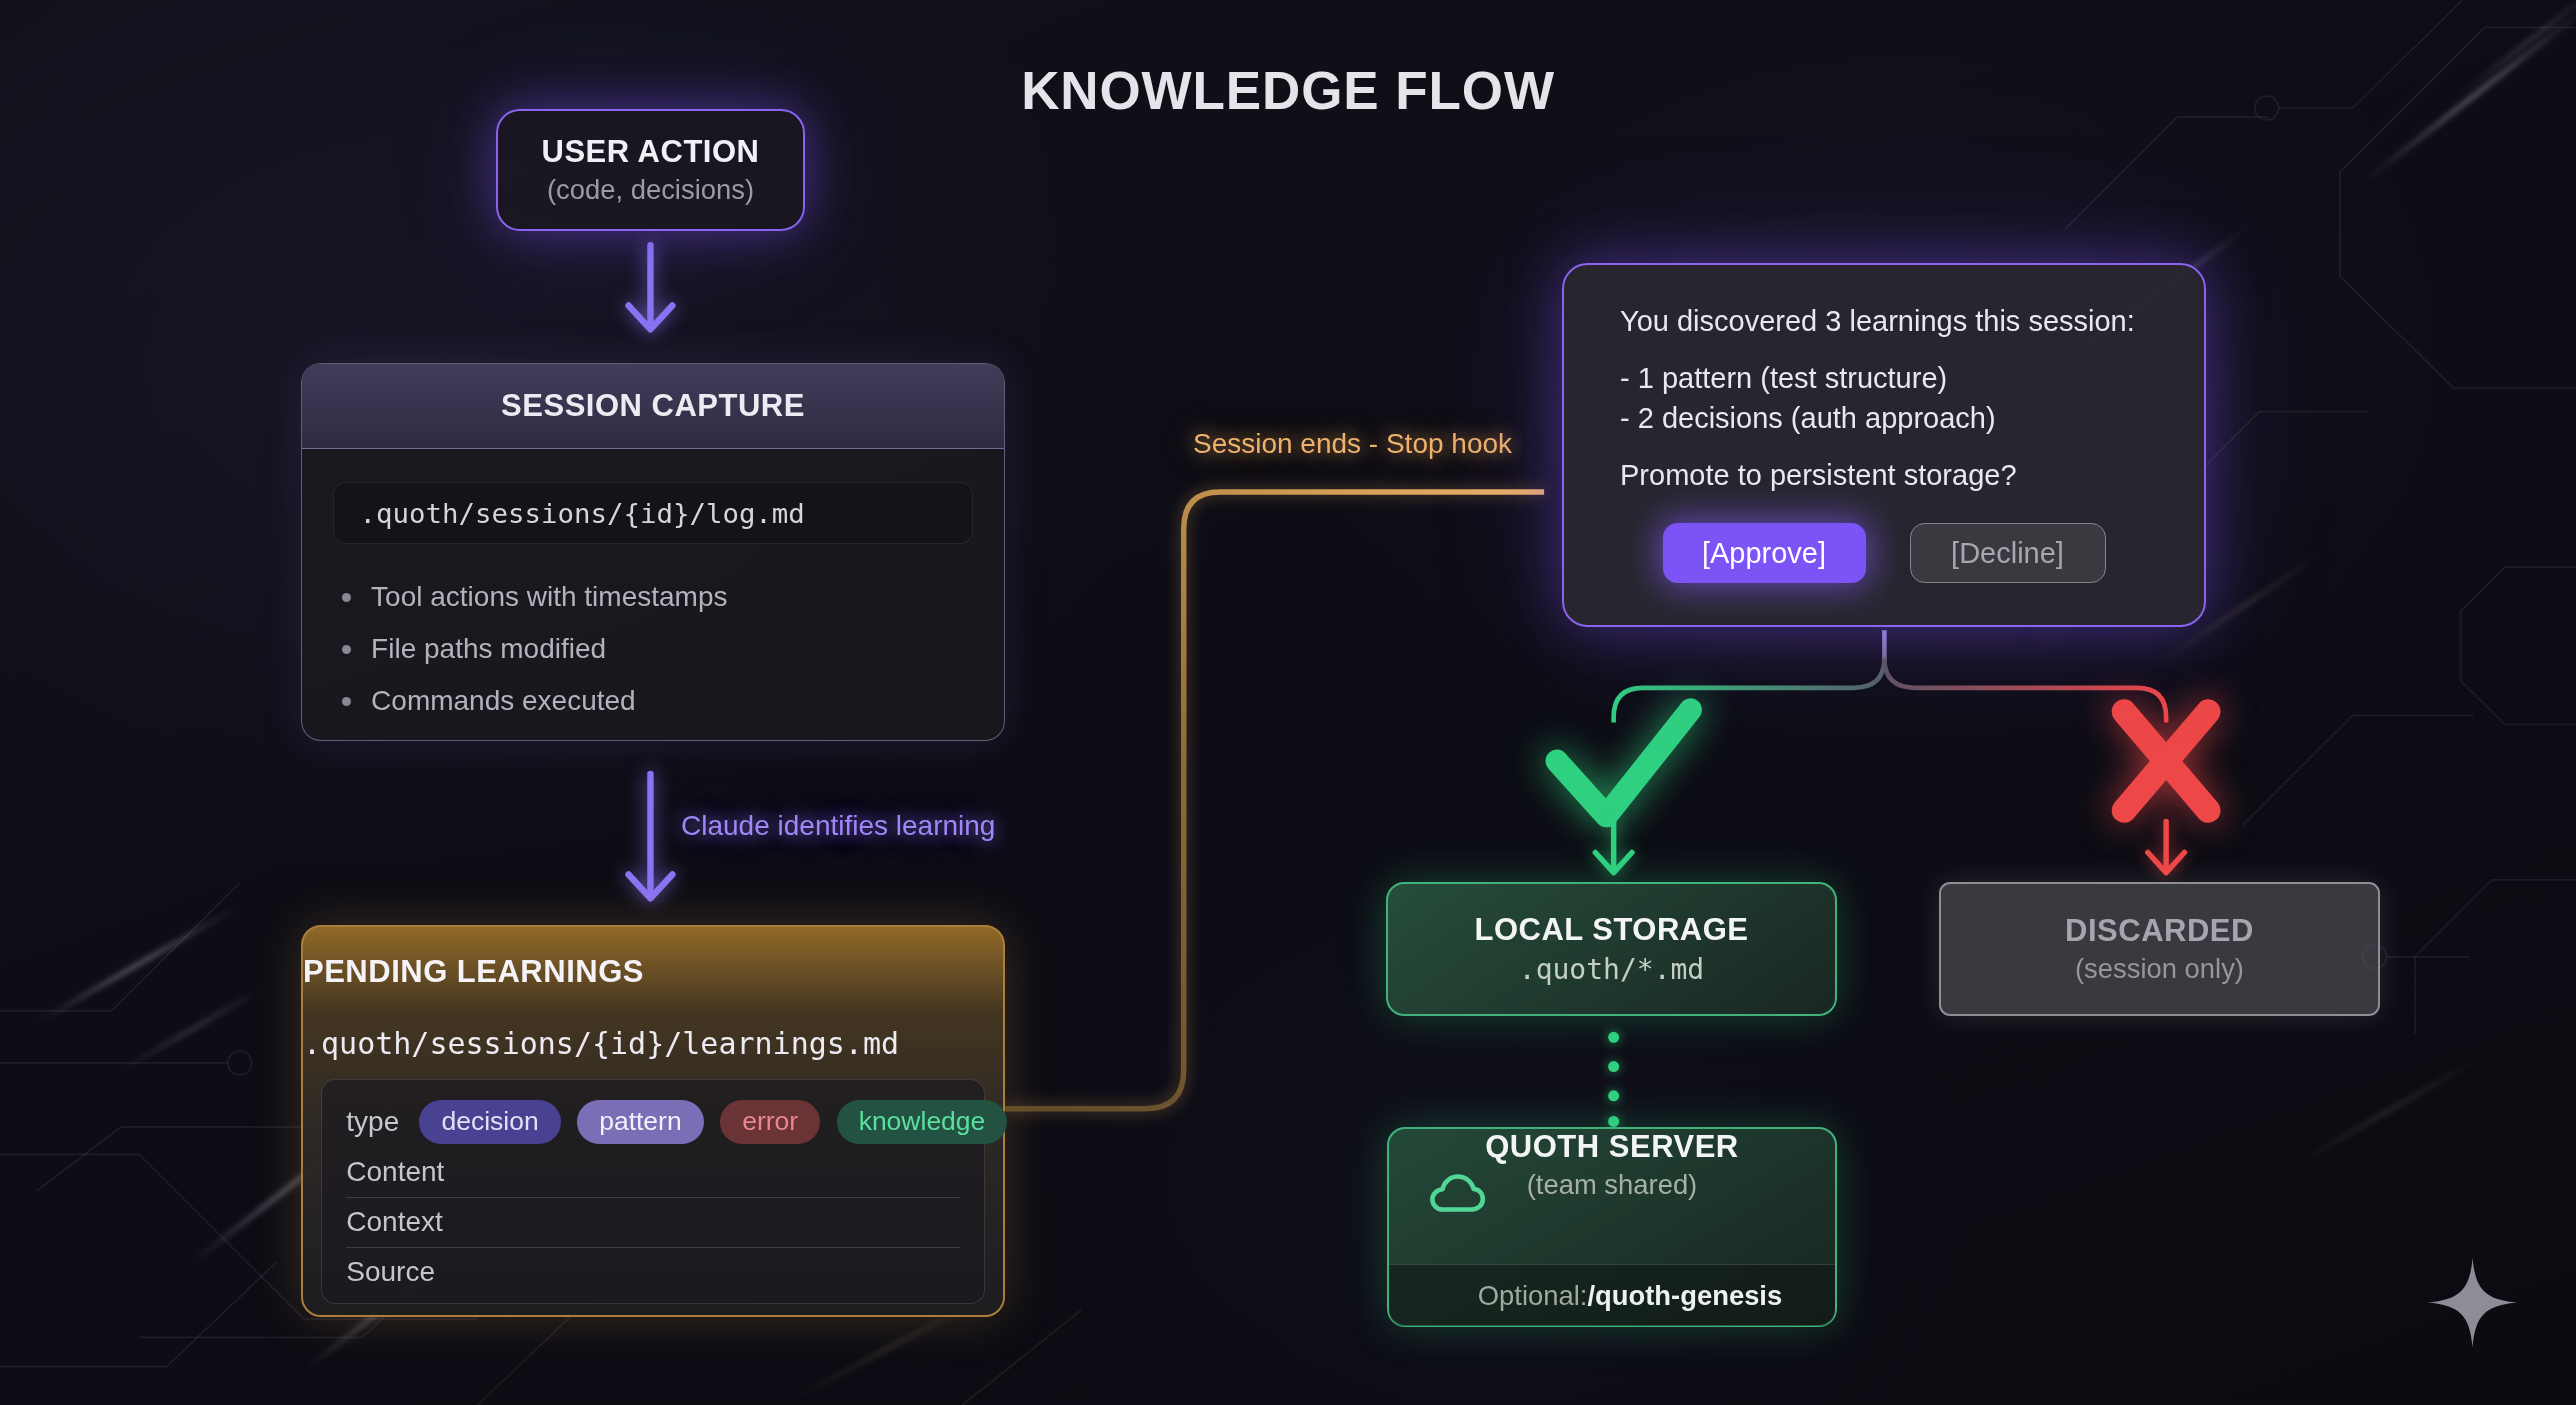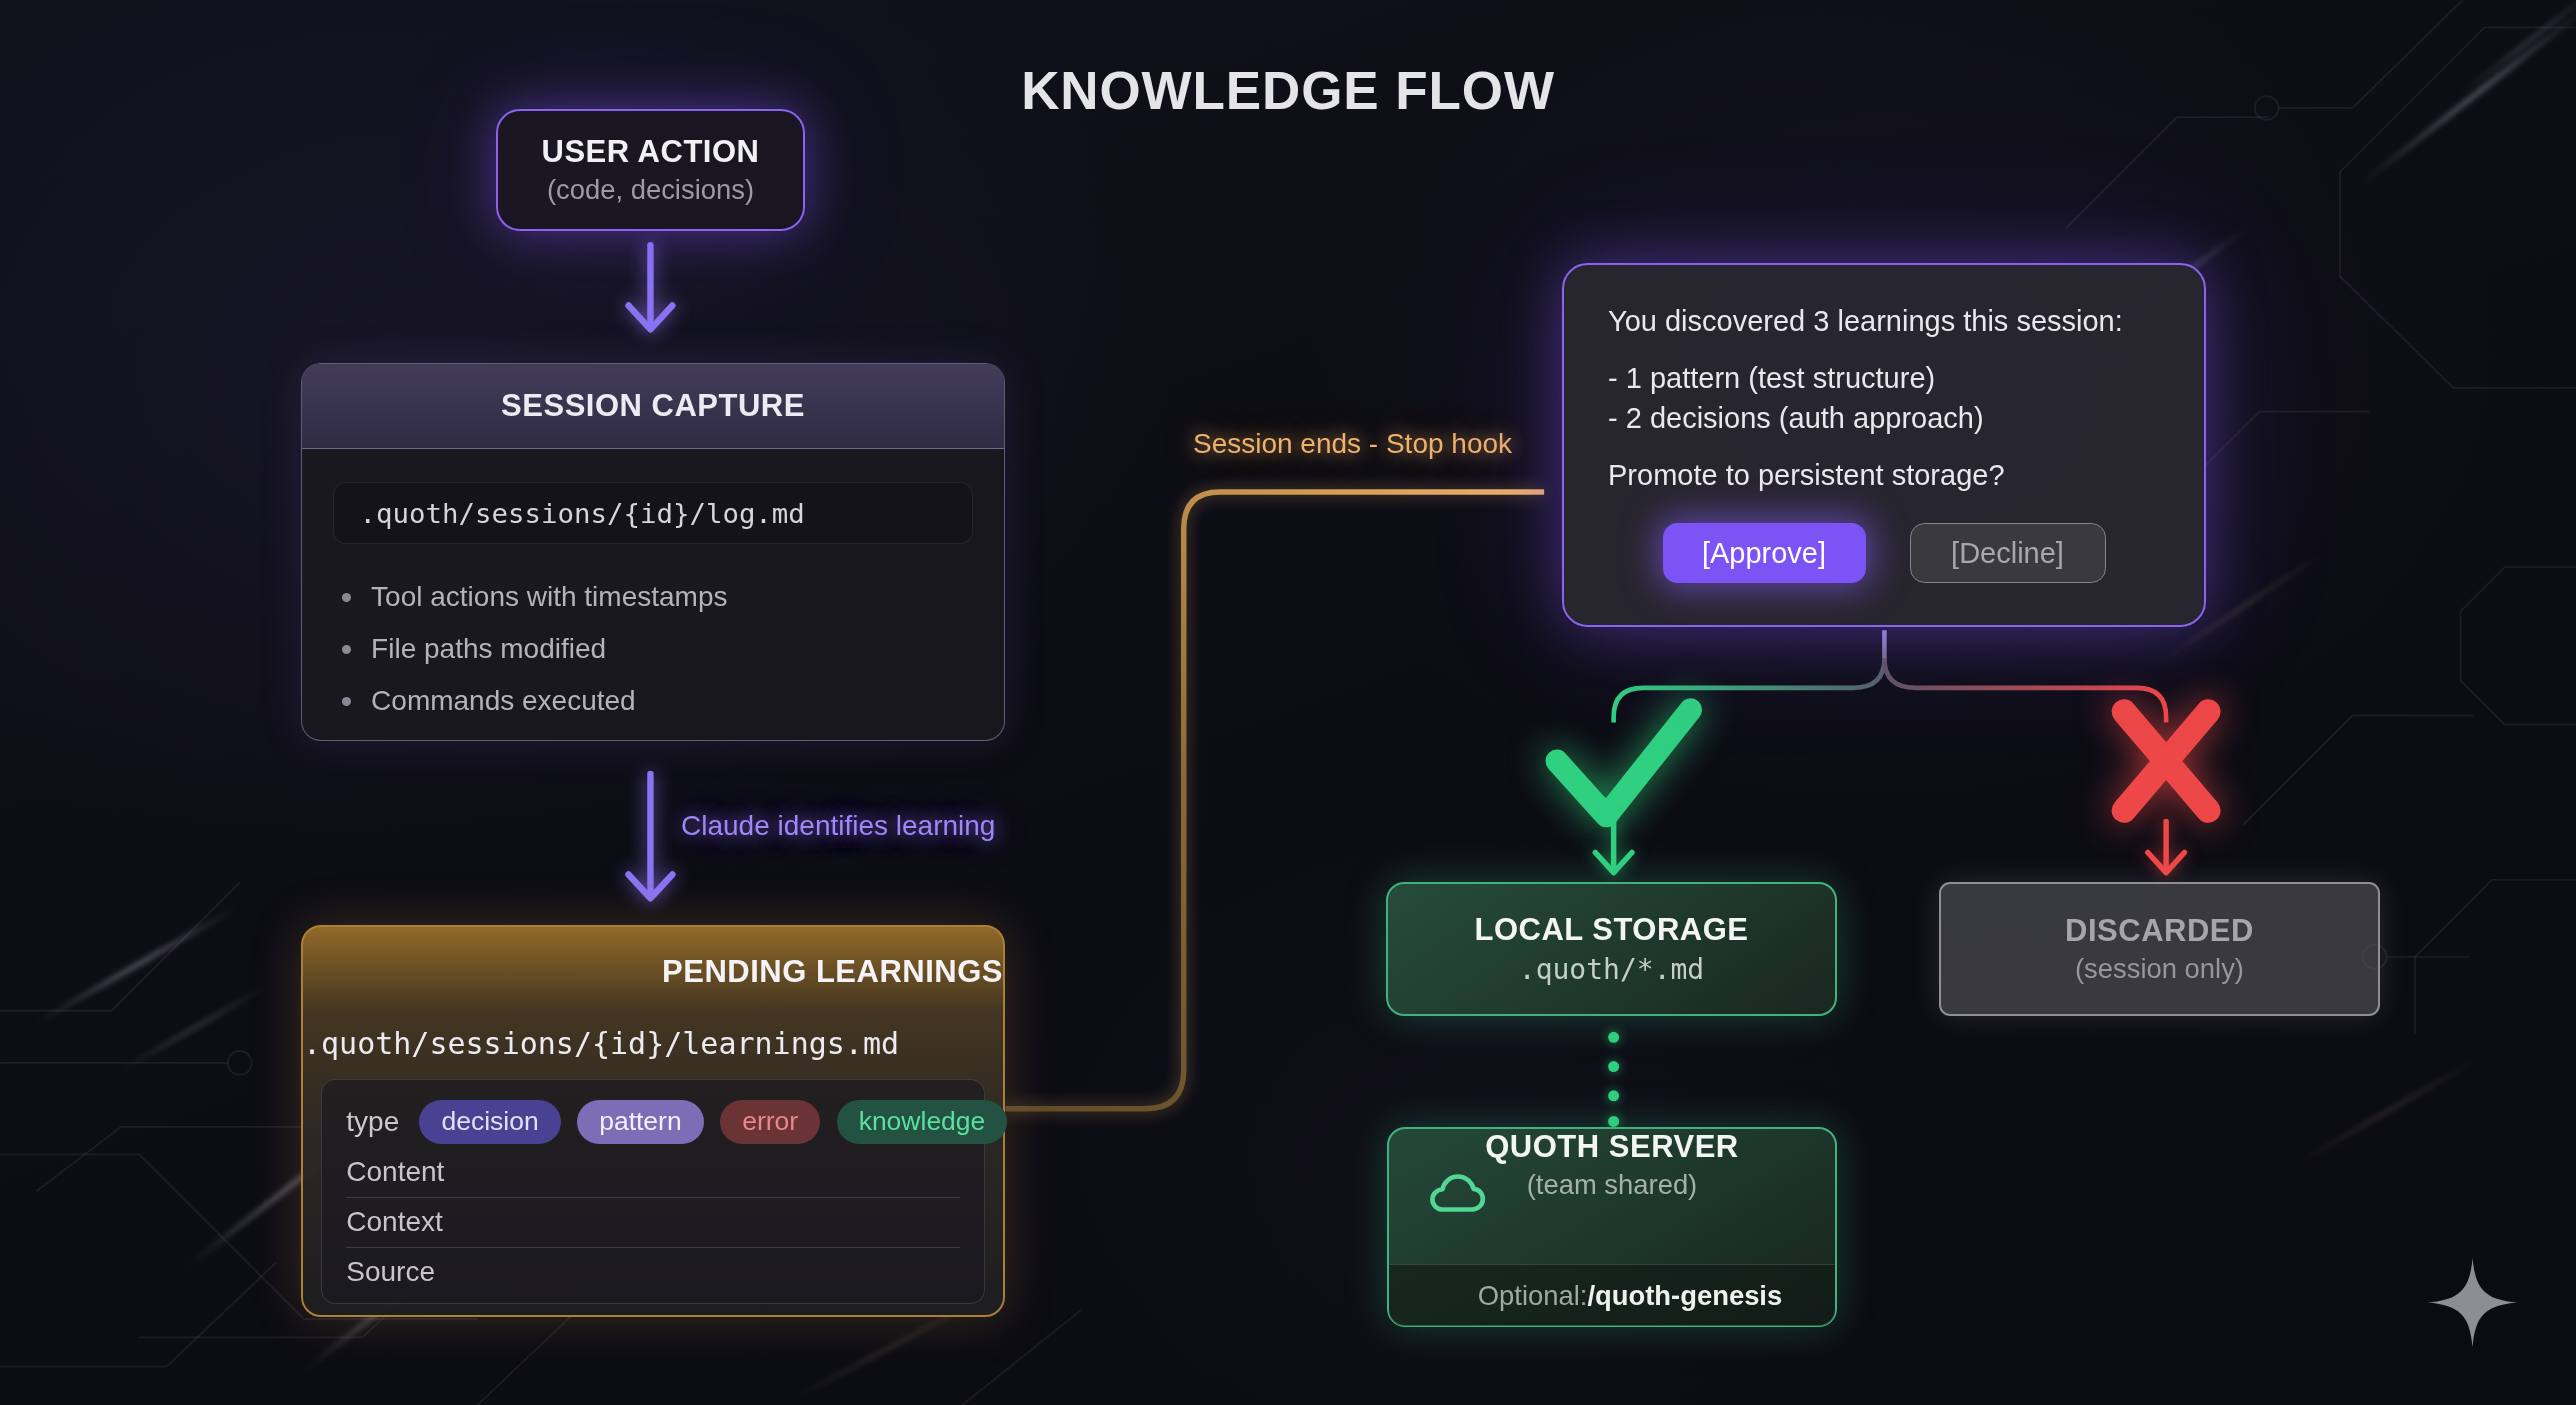--- a/index.html
+++ b/index.html
@@ -45,21 +45,21 @@
   .sc-bullets{margin:27.4px 37px 0 40px;}
   .bullet-row{display:flex;align-items:center;gap:20px;height:52px;
     font-size:28px;color:#b5b2bc;}
   .bullet-dot{width:9.1px;height:9.1px;border-radius:50%;background:#8b8795;flex:0 0 auto;}
   
   .pending{left:301px;top:925px;width:704px;height:392px;border-radius:20px;
     border:2.7px solid #ab7e3a;
     background:linear-gradient(180deg,rgba(156,113,42,.92) 0%,rgba(112,87,42,.55) 22%,
       rgba(45,41,38,.94) 55%,rgba(30,29,31,.95) 100%);
     box-shadow:0 0 49px rgba(176,130,62,.28);}
-  .pending .node-title{position:absolute;left:0;right:0;top:27.4px;text-align:right;
+  .pending .node-title{position:absolute;left:0;right:0;top:27.4px;text-align:left;
     font-size:31px;color:#f5f3f7;}
   .pending-path{position:absolute;left:0;right:0;top:99px;text-align:left;
     font-family:"DejaVu Sans Mono",monospace;font-size:30px;color:#edebf1;}
   .pending-panel{position:absolute;left:18.3px;right:18.3px;top:152px;height:225px;
     background:rgba(26,25,30,.66);border:1.8px solid rgba(255,255,255,.13);
     border-radius:14.6px;padding:16.5px 24px;box-sizing:border-box;}
   .type-row{display:flex;align-items:center;gap:16.5px;height:51px;}
   .type-label{font-size:28px;color:#cac7d0;margin-right:3.7px;}
   .badge{font-size:26.5px;padding:5.5px 22px;border-radius:25px;line-height:1.25;}
   .field-row{height:49px;display:flex;align-items:center;font-size:28px;color:#c7c4cd;}
@@ -67,21 +67,21 @@
   
   .edge-label{position:absolute;font-size:28px;}
   .label-identify{left:681px;top:810px;color:#9e88f8;
     text-shadow:0 0 16.5px rgba(141,110,250,.85),0 0 37px rgba(141,110,250,.45);}
   .label-session-end{left:1151px;top:428px;width:403px;text-align:center;color:#edb26c;
     text-shadow:0 0 16.5px rgba(232,166,92,.8),0 0 38px rgba(232,166,92,.4);}
   
   .dialog{left:1562px;top:263px;width:644px;height:364px;border-radius:25.6px;
     border:2.7px solid #8b63f0;background:rgba(40,38,47,.97);
     box-shadow:0 0 59px rgba(124,83,244,.42),0 0 137px rgba(124,83,244,.16);
-    padding:40px 44px;box-sizing:border-box;color:#eae8ef;font-size:29px;}
+    padding:40px 56px;box-sizing:border-box;color:#eae8ef;font-size:29px;}
   .dialog-intro{margin-bottom:24px;}
   .dialog-item{margin:7.3px 0;}
   .dialog-question{margin-top:24px;}
   .dialog-buttons{margin-top:31px;display:flex;justify-content:center;gap:44px;}
   .btn{font-size:29px;border-radius:14.6px;height:60px;display:flex;align-items:center;
     justify-content:center;box-sizing:border-box;cursor:pointer;}
   .btn-approve{width:203px;background:#7c53f4;color:#ffffff;
     box-shadow:0 0 35px 5.5px rgba(134,94,248,.6);}
   .btn-decline{width:196px;background:#3a3940;border:1.8px solid #87858d;color:#a8a6ae;}
   

